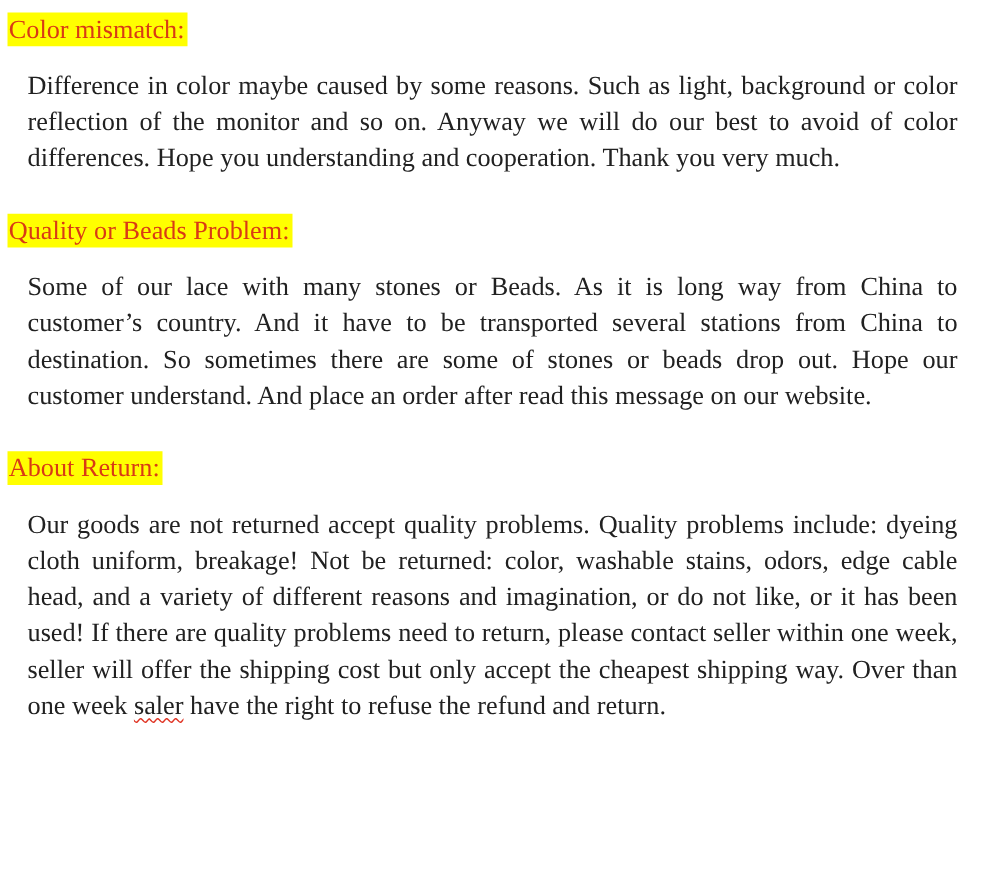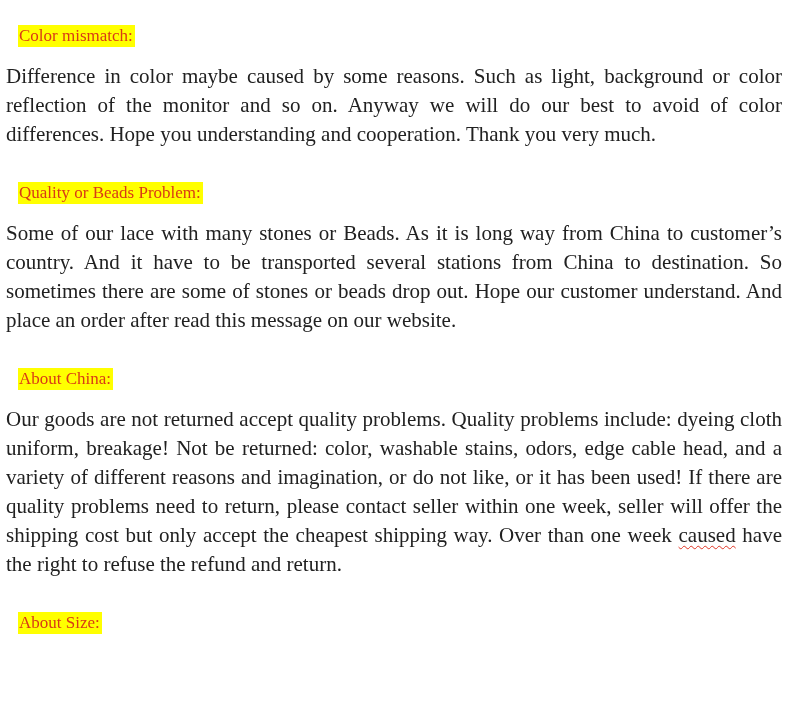--- a/index.html
+++ b/index.html
@@ -18,33 +18,33 @@
     color: #212121;
     overflow: hidden;
   }
   .section {
     margin: 0 0 29px 0;
   }
   .section:last-child {
     margin-bottom: 0;
   }
   h2.heading {
-    margin: 12px;
+    margin: 0;
     padding: 0;
-    font-size: 17px;
+    font-size: 21px;
     font-weight: 400;
     line-height: 29px;
   }
   .heading .hl {
     background: #ffff00;
     color: #d93a15;
     padding: 1px 2px 2px 1px;
   }
   p.body-text {
-    margin: 0;
+    margin: 16px;
     padding: 0;
     text-align: justify;
     text-justify: inter-word;
   }
   .misspell {
     text-decoration-line: underline;
     text-decoration-style: wavy;
     text-decoration-color: #e03424;
     text-decoration-thickness: 1px;
     text-underline-offset: 3px;
@@ -57,21 +57,20 @@
   <h2 class="heading"><span class="hl">Color mismatch:</span></h2>
   <p class="body-text">Difference in color maybe caused by some reasons. Such as light, background or color reflection of the monitor and so on. Anyway we will do our best to avoid of color differences. Hope you understanding and cooperation. Thank you very much.</p>
 </div>
 
 <div class="section">
   <h2 class="heading"><span class="hl">Quality or Beads Problem:</span></h2>
   <p class="body-text">Some of our lace with many stones or Beads. As it is long way from China to customer’s country.  And it have to be transported several stations from China to destination. So sometimes there are some of stones or beads drop out. Hope our customer understand. And place an order after read this message on our website.</p>
 </div>
 
 <div class="section">
-  <h2 class="heading"><span class="hl">About China:</span></h2>
+  <h2 class="heading"><span class="hl">About Return:</span></h2>
   <p class="body-text"><span>Our goods are not returned accept quality problems. Quality problems include: dyeing cloth uniform, breakage! Not be returned: color, washable stains, odors, edge cable head, and a variety of different reasons and imagination, or do not like, or it has been used! If there are quality problems need to return, please contact seller within one week, seller will offer the shipping cost but only accept the cheapest shipping way. Over than one week</span>
-<span class="misspell">caused</span>
+<span class="misspell">saler</span>
 <span>have the right to refuse the refund and return.</span></p>
 </div>
 
 <div class="section">
-  <h2 class="heading"><span class="hl">About Size:</span></h2>
 </div>
 
 </body></html>

